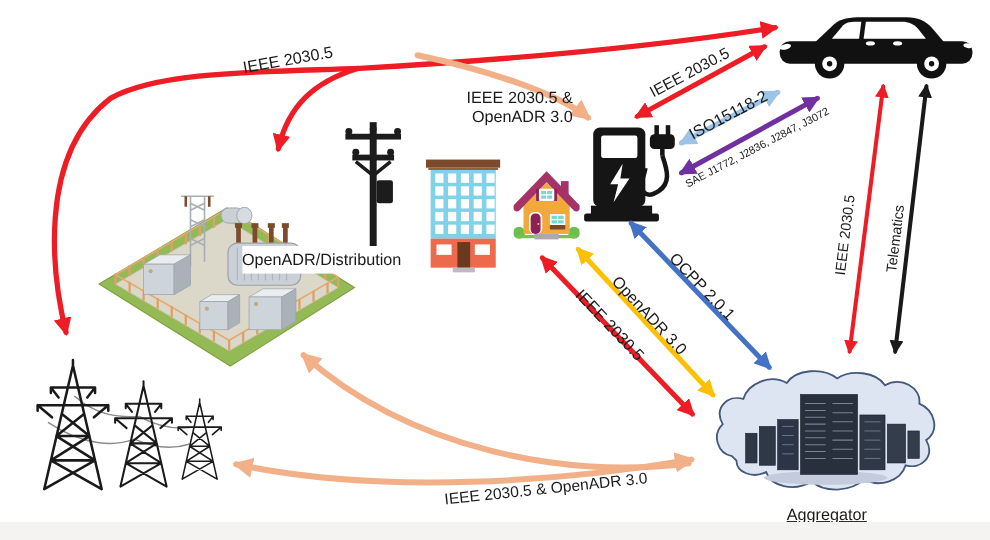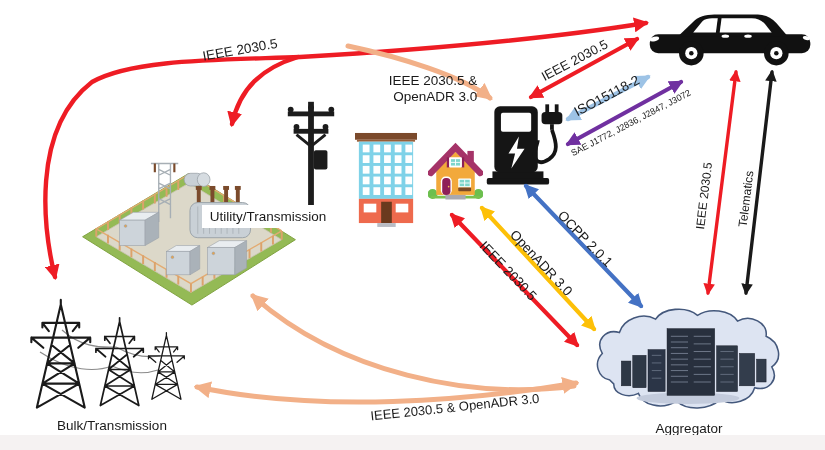--- a/index.html
+++ b/index.html
@@ -276,20 +276,19 @@
   <div class="lbl" style="left:541px;top:263px;--r:47deg;font-size:13.5px;">OpenADR 3.0</div>
 
   <div class="lbl" style="left:508px;top:271px;--r:46.5deg;font-size:13.5px;">IEEE 2030.5</div>
 
   <div class="lbl" style="left:705px;top:196px;--r:-83deg;font-size:12px;">IEEE 2030.5</div>
 
   <div class="lbl" style="left:747px;top:199px;--r:-83deg;font-size:12px;">Telematics</div>
 
   <div class="lbl" style="left:455px;top:408px;--r:-6deg;font-size:13px;">IEEE 2030.5 &amp; OpenADR 3.0</div>
 
-  <div class="boxlbl" style="left:202px;top:205px;width:132px;height:23px;font-size:13.5px;">Utility/Transmission</div>
-
-  <div class="lbl" style="left:112px;top:426px;font-size:13.5px;">Bulk/Transmission</div>
-
-  <div class="lbl" style="left:689px;top:429px;font-size:13.5px;">Aggregator</div>
+  <div class="boxlbl" style="left:202px;top:205px;width:132px;height:23px;font-size:13.5px;">OpenADR/Distribution</div>
+
+
+  <div class="lbl" style="left:689px;top:429px;font-size:13.5px;text-decoration:underline;">Aggregator</div>
 
   <div class="bottom-band"></div>
 </div>
 
 </body></html>

